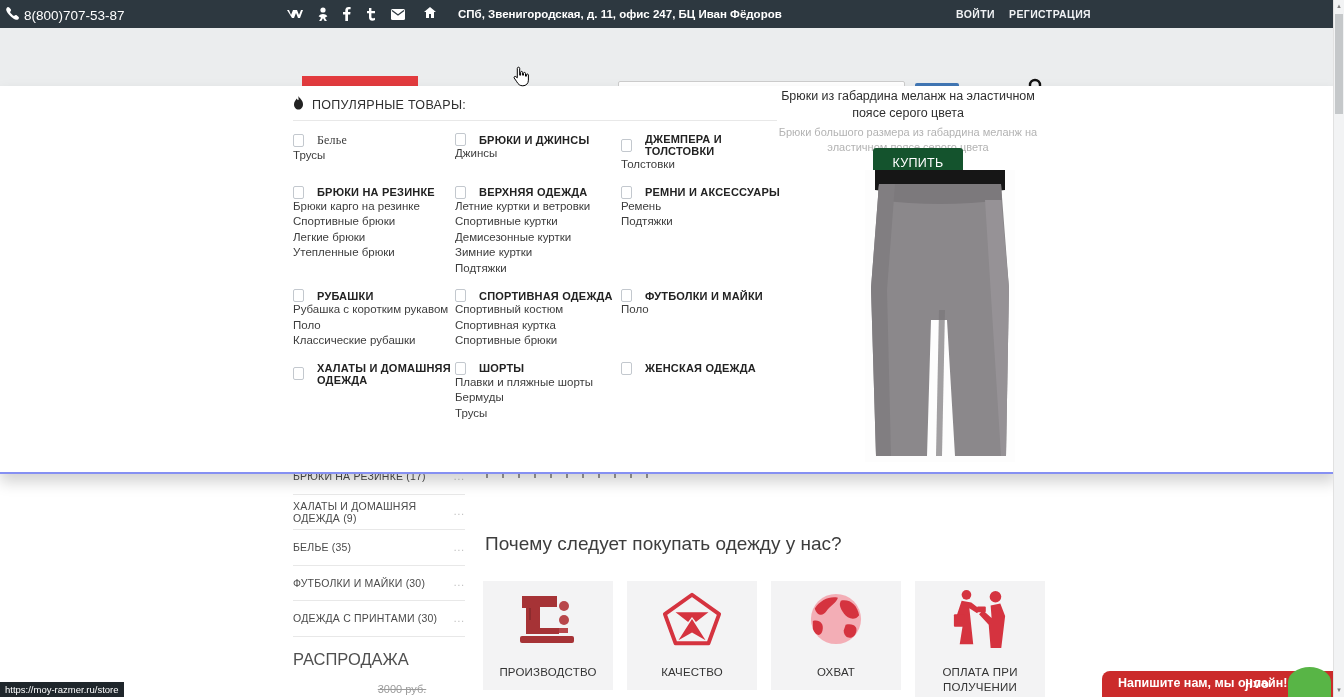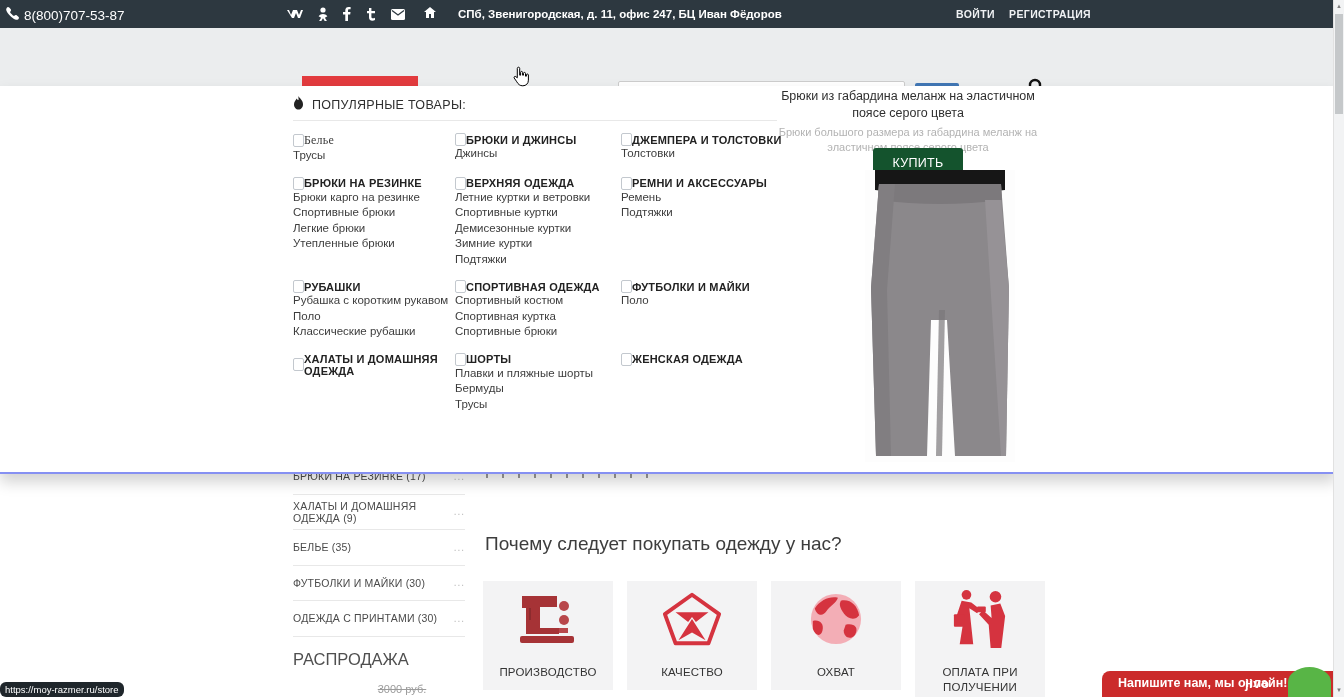--- a/index.html
+++ b/index.html
@@ -48,38 +48,38 @@
   .fcard-title{margin-top:18px;font-size:11.5px;color:#333;text-align:center;letter-spacing:.2px;line-height:1.3;}
   .fcard-text{margin-top:11px;font-style:italic;font-size:11px;color:#555;text-align:center;line-height:1.4;}
 
   
   .megamenu{position:absolute;left:0;top:86px;width:1336px;height:386px;background:#fff;z-index:5;
     border-bottom:2px solid #8690f2;box-shadow:0 8px 14px rgba(0,0,0,.18);}
   .popular{position:absolute;left:293px;top:10px;display:flex;align-items:center;gap:8px;font-size:12.5px;color:#2f2f2f;letter-spacing:.3px;}
   .menu-divider{position:absolute;left:293px;top:34px;width:484px;height:1px;background:#e8e8e8;}
   .menu-grid{position:absolute;left:293px;top:47px;width:494px;display:grid;grid-template-columns:162px 166px 166px;}
   .menu-group{margin-bottom:13px;min-height:14px;}
-  .menu-header{display:flex;align-items:center;gap:0;font-size:11px;font-weight:bold;color:#222;letter-spacing:.2px;cursor:pointer;}
+  .menu-header{display:flex;align-items:center;gap:13px;font-size:11px;font-weight:bold;color:#222;letter-spacing:.2px;cursor:pointer;}
   .menu-header.serif{font-family:"Liberation Serif",serif;font-weight:normal;font-size:12px;color:#3a3a3a;}
   .mico{width:9px;height:11px;border:1px solid #b9bec5;border-radius:2px;flex:0 0 auto;opacity:.85;}
   .menu-item{font-size:11.5px;color:#3d3d3d;line-height:15.5px;cursor:pointer;}
   .menu-item:first-of-type{margin-top:7px;}
 
   .promo{position:absolute;left:770px;top:0;width:276px;}
   .promo-title{margin-top:2px;text-align:center;font-size:12.5px;color:#2f2f2f;line-height:1.35;}
   .promo-price{text-align:center;font-size:12.5px;color:#2f2f2f;margin-top:1px;}
   .promo-desc{text-align:center;font-size:11px;color:#b3b3b3;line-height:1.35;margin-top:3px;}
   .buy-btn{position:absolute;left:103px;top:62px;width:90px;height:29px;background:#14532d;color:#fff;border:0;border-radius:3px;
     font-size:12.5px;font-family:"Liberation Sans",sans-serif;letter-spacing:.3px;cursor:pointer;}
   .trousers{position:absolute;left:865px;top:84px;}
 
   
   .cursor{position:absolute;left:512px;top:66px;z-index:9;}
   .statusbar{position:absolute;left:0;top:682px;height:15px;background:#1f262b;color:#fff;font-size:9.5px;
-    display:flex;align-items:center;padding:0 5px;z-index:8;border-radius:6px;}
+    display:flex;align-items:center;padding:0 5px;z-index:8;}
   .jivo{position:absolute;left:1102px;top:671px;width:196px;height:26px;background:#cb2b2b;border-radius:8px 8px 0 0;z-index:8;cursor:pointer;padding-left:45px;}
   .jivo-msg{position:absolute;left:16px;top:5px;color:#fff;font-size:12.5px;font-weight:bold;}
   .jivo-brand{position:absolute;left:143px;top:5px;color:#fff;font-size:13px;font-weight:bold;letter-spacing:.5px;}
   .jivo-leaf{position:absolute;left:1288px;top:667px;width:43px;height:30px;background:#58b546;border-radius:100% 100% 0 0;z-index:9;}
 
   .scrollbar{position:absolute;right:0;top:0;width:10px;height:697px;background:#f2f3f4;border-left:1px solid #e1e1e1;z-index:20;}
   .sb-thumb{position:absolute;left:1px;top:14px;width:8px;height:100px;background:#c5c8ca;cursor:pointer;}
   .sb-arrow{position:absolute;left:1px;width:8px;font-size:6px;color:#7d7d7d;text-align:center;cursor:pointer;}
 </style>
 </head>

